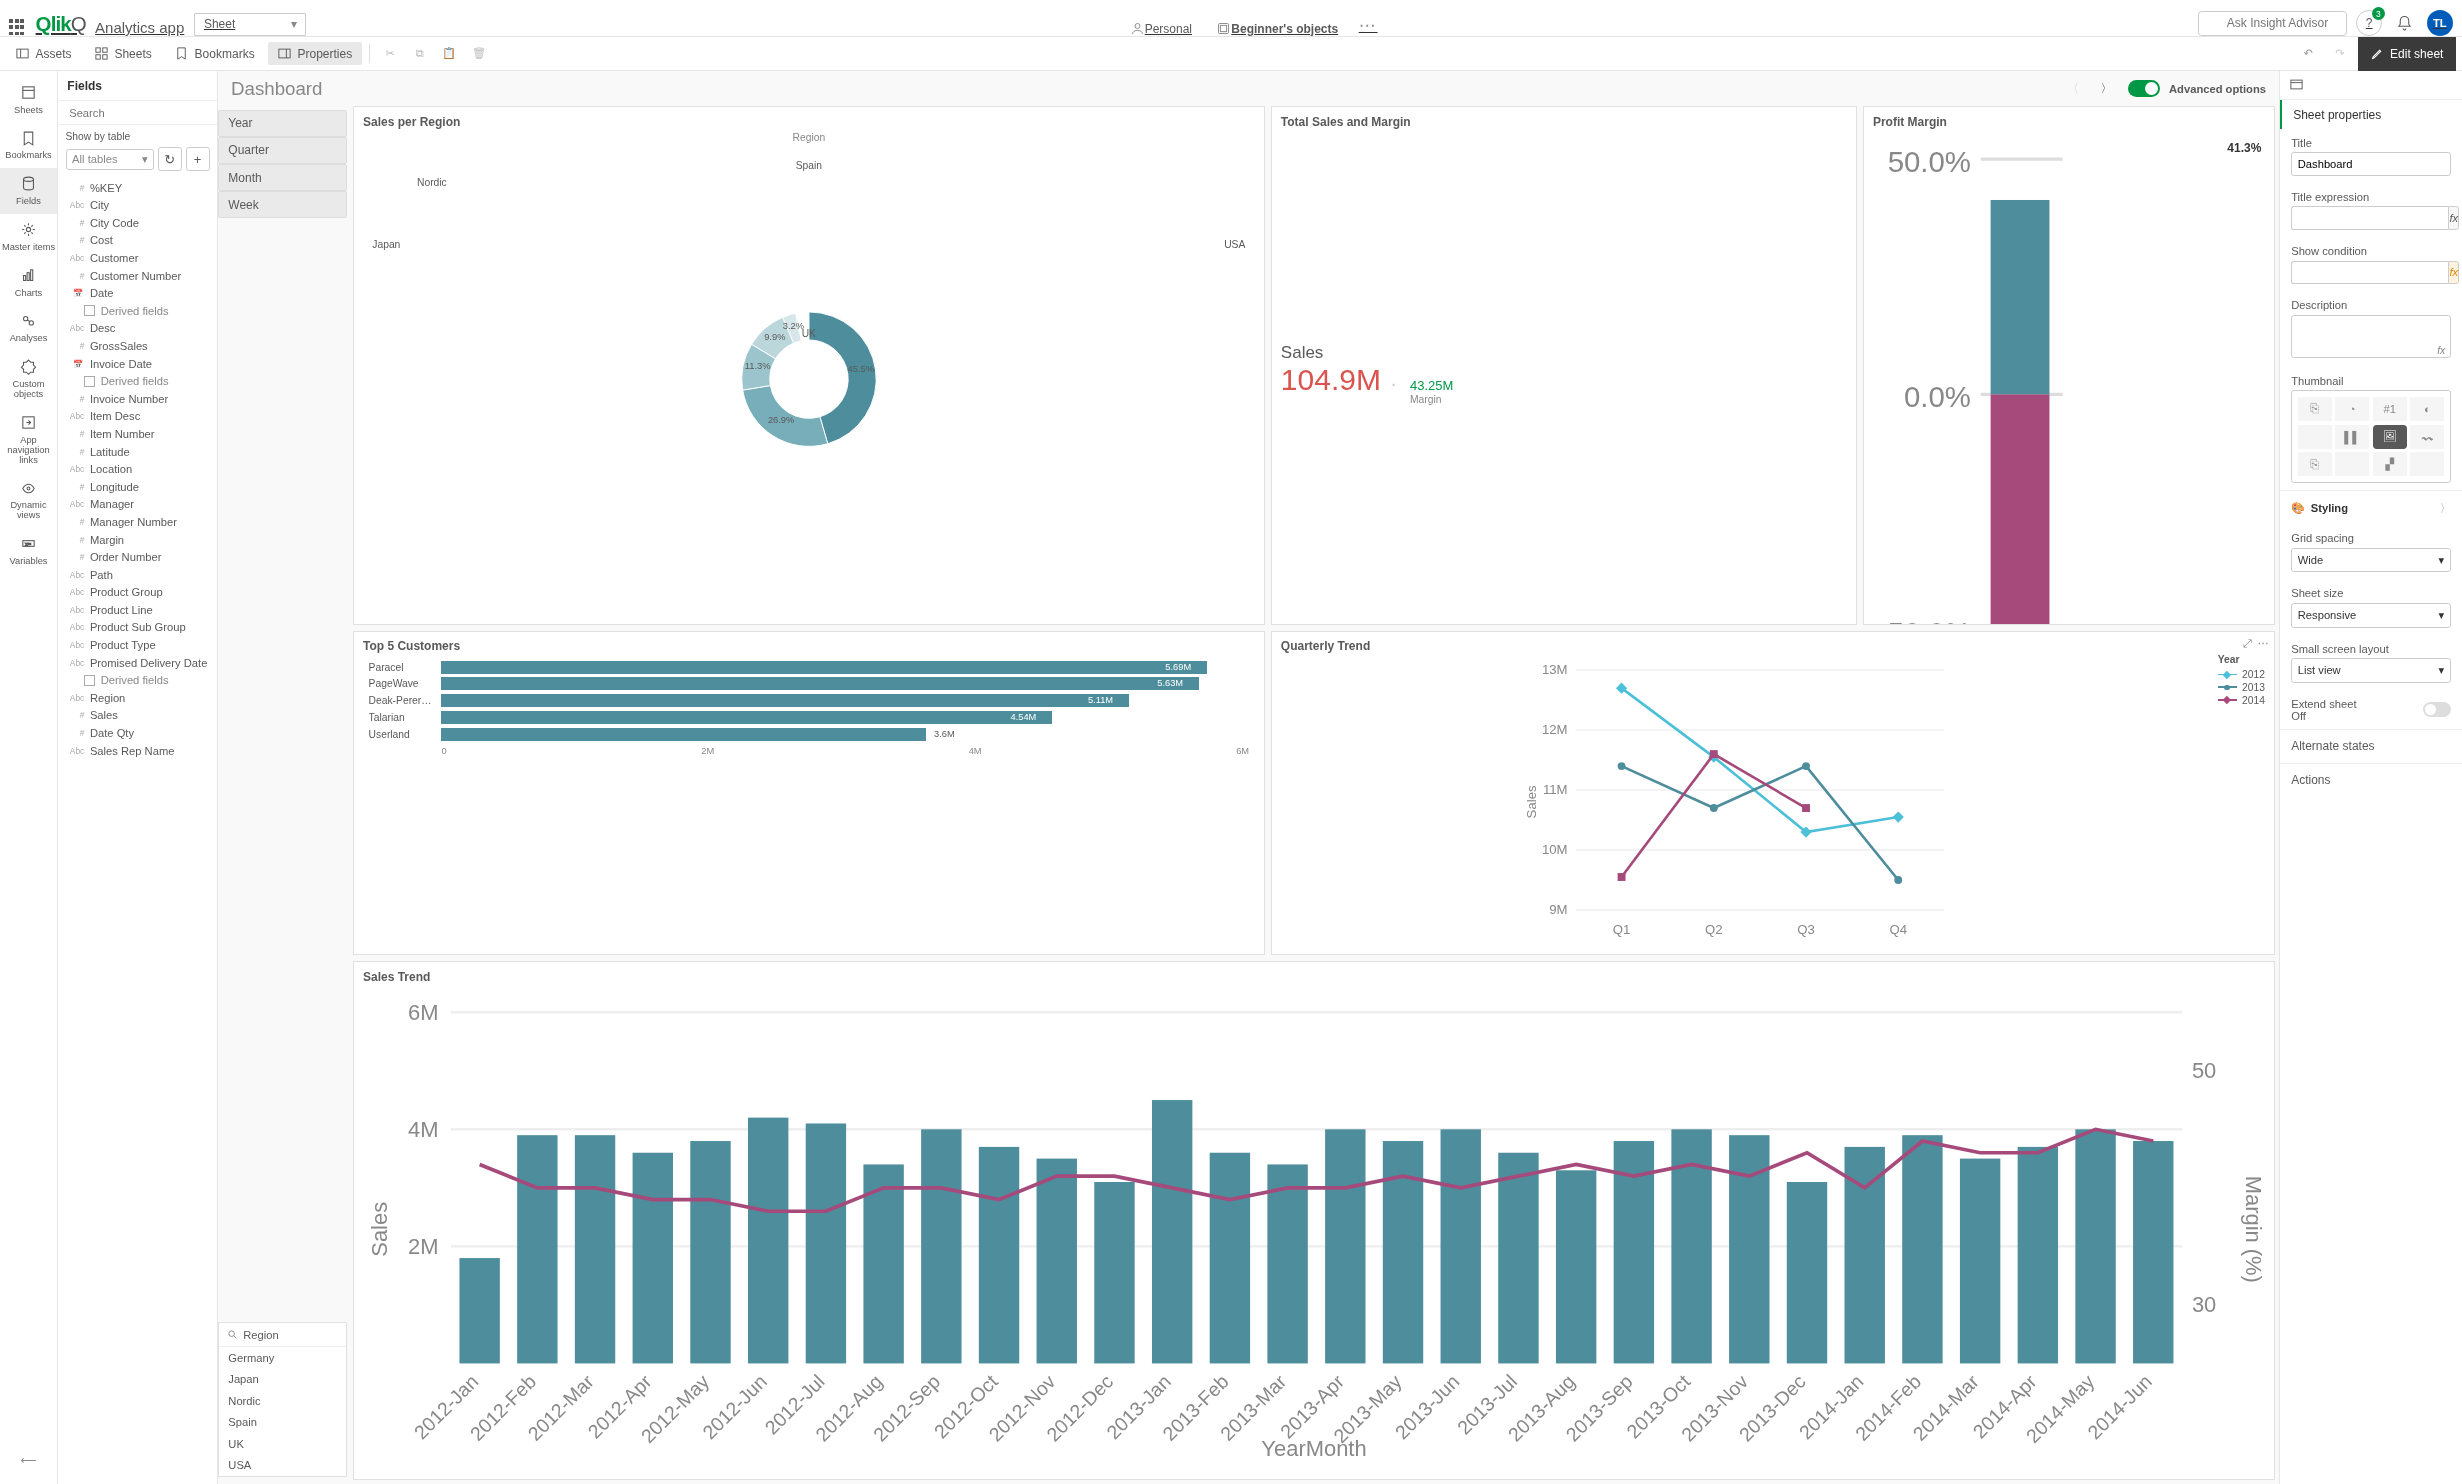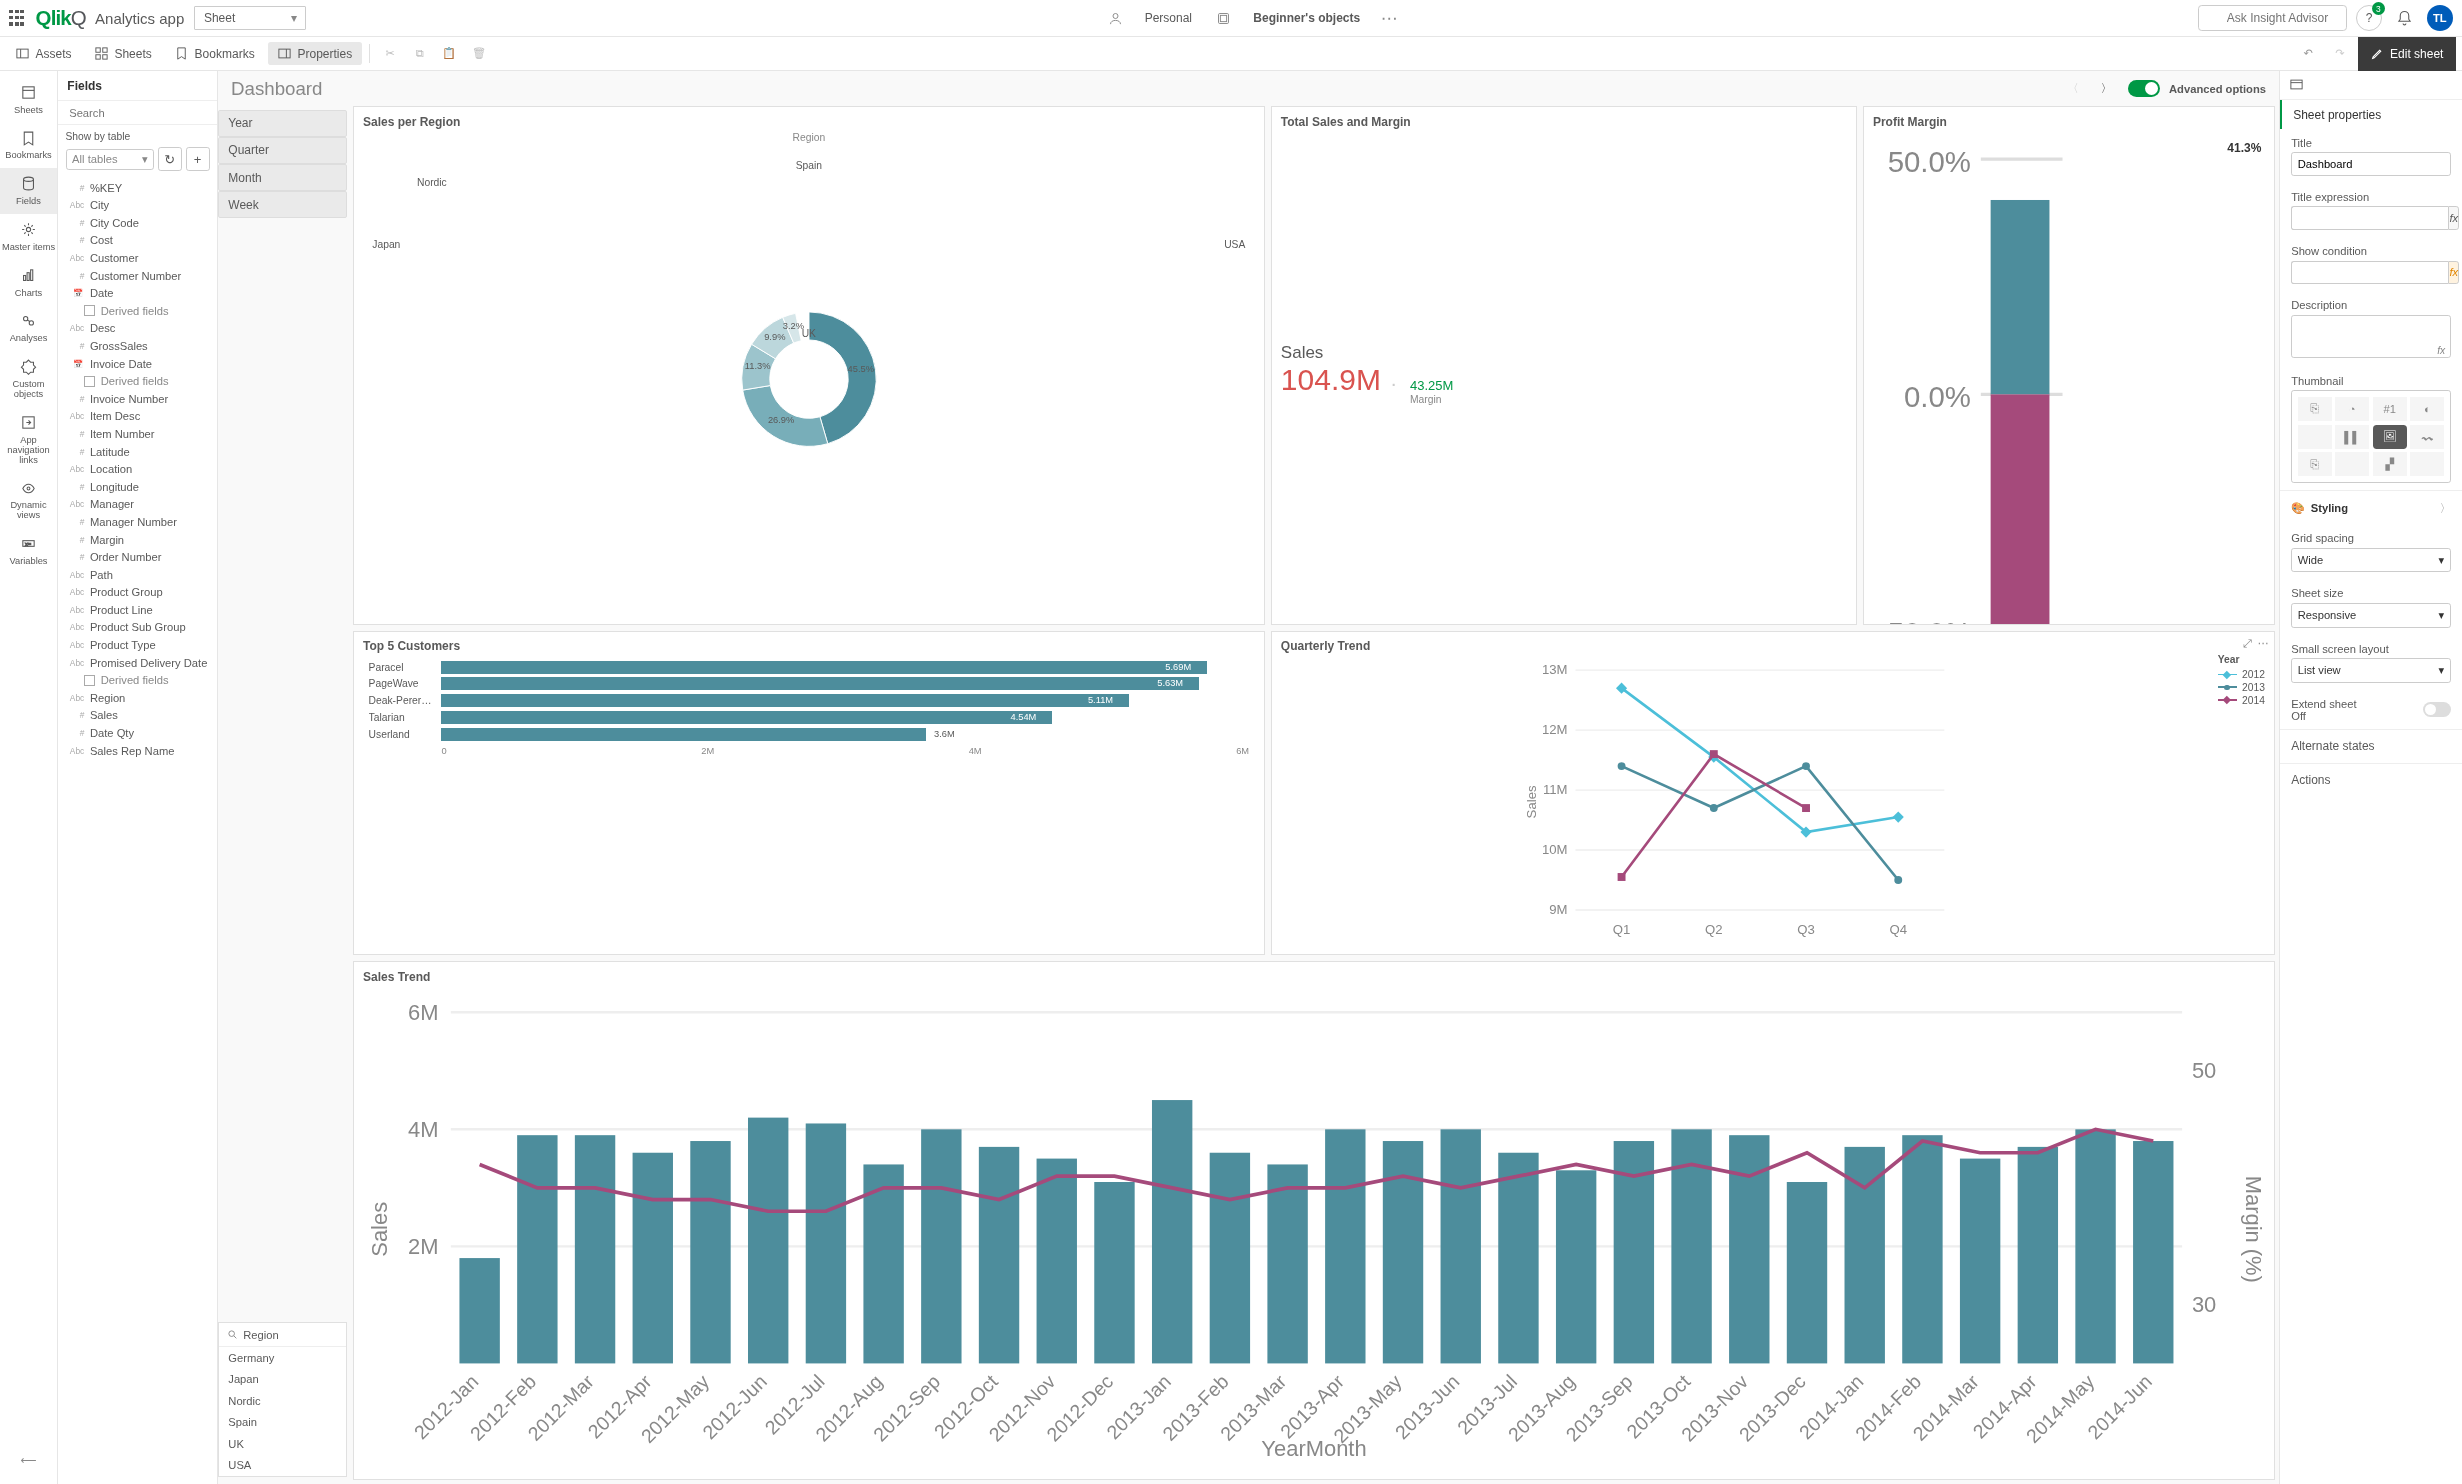--- a/index.html
+++ b/index.html
@@ -1,29 +1,29 @@
 <!DOCTYPE html>
 <html style="font-size:15px"><head>
 <meta charset="utf-8">
 <style>
 * { box-sizing: border-box; margin: 0; padding: 0; font-family: -apple-system, BlinkMacSystemFont, "Segoe UI", Helvetica, Arial, sans-serif; }
 body { background: #fff; color: #333; font-size: 11.2px; overflow: hidden; }
 .app { display: flex; flex-direction: column; height: 100vh; width: 100vw; }
 
 
-.topbar { display: flex; align-items: center; height: 37px; padding: 0 9.3px; border-bottom: 0.9px solid #e6e6e6; gap: 9.3px; }
+.topbar { display: flex; align-items: flex-end; height: 37px; padding: 0 9.3px; border-bottom: 0.9px solid #e6e6e6; gap: 9.3px; text-decoration: underline; }
 .waffle-icon { width: 17px; height: 17px; display: grid; grid-template-columns: repeat(3,3.7px); grid-gap: 1.9px; cursor: pointer; }
 .waffle-icon span { width:3.7px; height:3.7px; background:#595959; }
 .qlik-logo { font-weight: bold; font-size: 20.5px; color: #009845; letter-spacing: -0.9px; }
 .qlik-logo .q { color:#54565a; font-weight:400;}
 .app-title { font-size: 15px; color: #595959; }
 .sheet-select { border:0.9px solid #ccc; border-radius:1px; padding:3.7px 26px 3.7px 9.3px; font-size:12px; color:#595959; background:#fff; position:relative; min-width:112px; display:flex; align-items:center; cursor:pointer;}
 .sheet-select::after { content:"▾"; position:absolute; right:7.5px; color:#888; }
 .spacer { flex:1; }
-.topbar-link { display:flex; align-items:center; gap:22px; color:#595959; font-size:12px; cursor:pointer; padding:0 7.5px;}
+.topbar-link { display:flex; align-items:center; gap:0; color:#595959; font-size:12px; cursor:pointer; padding:0 7.5px;}
 .topbar-icon { width:15px; height:15px; }
 .more-dots { font-size:17px; color:#888; cursor:pointer; letter-spacing:1.9px; padding:0 3.7px;}
 .insight-input { border:0.9px solid #ccc; border-radius:3.7px; padding:4.7px 9.3px 4.7px 28px; font-size:12px; width:149px; position:relative; color:#888;}
 .insight-wrap { position:relative; }
 .insight-wrap .spark { position:absolute; left:7.5px; top:50%; transform:translateY(-50%); color:#8a3ffc; font-size:13px;}
 .help-badge { position:relative; }
 .help-badge .dot { position:absolute; top:-3.7px; right:-3.7px; background:#009845; color:#fff; border-radius:50%; width:13px; height:13px; font-size:8.4px; display:flex; align-items:center; justify-content:center;}
 .avatar { width:26px; height:26px; border-radius:50%; background:#005cb9; color:#fff; display:flex; align-items:center; justify-content:center; font-weight:bold; font-size:11.2px; cursor:pointer;}
 .icon-btn { width:26px; height:26px; display:flex; align-items:center; justify-content:center; cursor:pointer; color:#595959;}
 .circle-btn { border:0.9px solid #ccc; border-radius:50%;}

